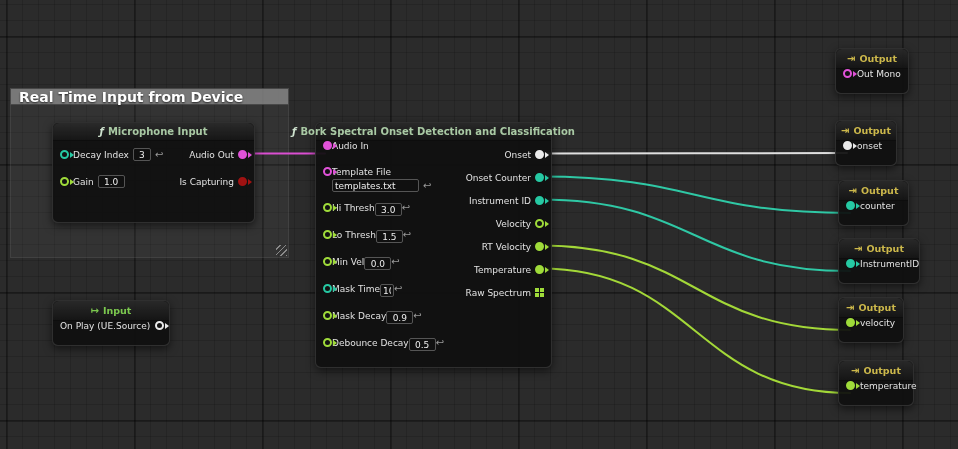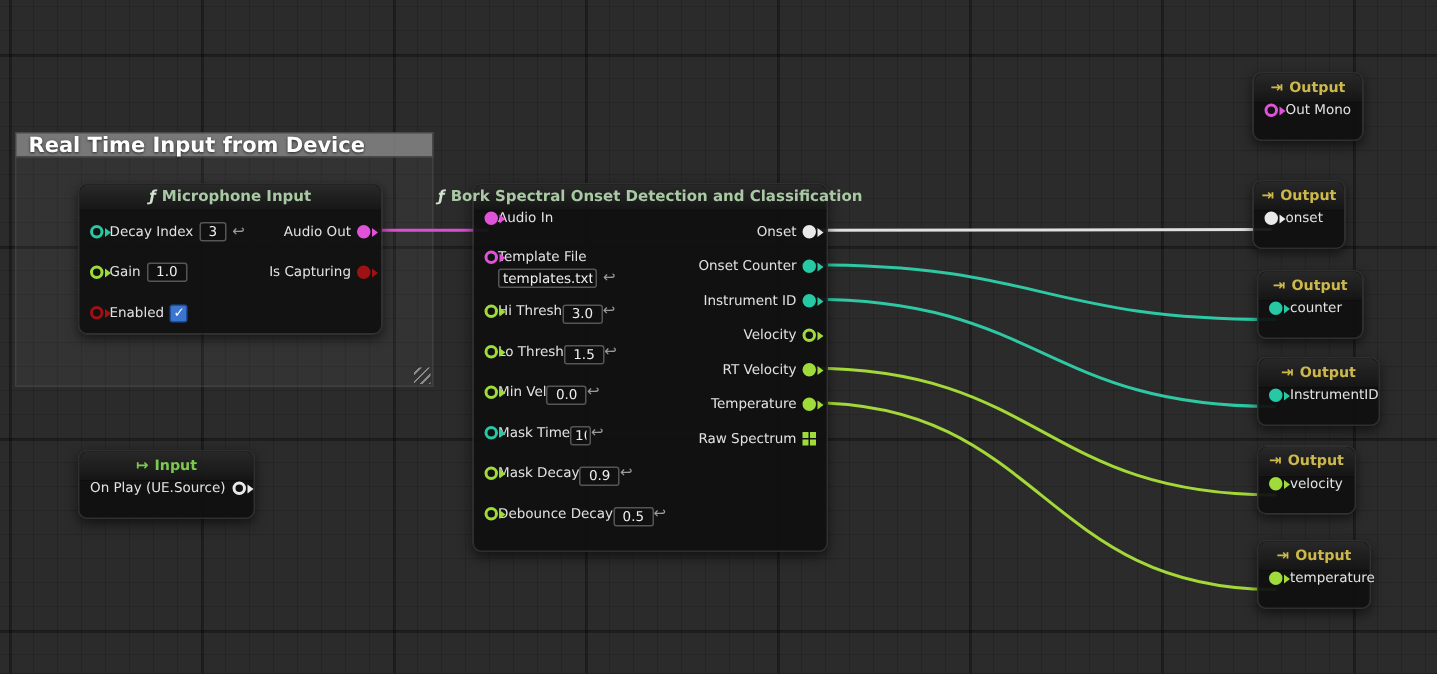--- a/index.html
+++ b/index.html
@@ -59,21 +59,21 @@
   .c-string  { --c:#e052d8; }
   .c-trigger { --c:#e9e9e9; }
   .pin-grid { display:inline-grid; grid-template-columns:4px 4px; grid-auto-rows:4px; gap:1px; flex:none; }
   .pin-grid i { background:#9fdb3a; }
 
   .vbox {
     background:#101010; border:1px solid #555; border-radius:2px; color:#eee;
     font-family:"DejaVu Sans",sans-serif; font-size:9px; height:13px; padding:0 2px; text-align:center;
   }
   .w18 { width:18px; } .w26 { width:27px; } .w30 { width:14px; }
-  .vbox.file { width:66px; text-align:left; }
+  .vbox.file { width:87px; text-align:left; }
   .reset { color:#9a9a9a; font-size:10px; line-height:1; cursor:pointer; }
   .checkbox {
     width:12px; height:12px; background:#3a76d0; border:1px solid #1d4f9e; border-radius:2px;
     color:#fff; font-size:9px; line-height:11px; text-align:center; display:inline-block;
   }
 
   
   .mic { left:52px; top:122px; width:203px; height:101px; }
   .mic-row { display:flex; align-items:center; justify-content:space-between; height:27px; padding:0 7px; }
   .side { display:flex; align-items:center; gap:4px; }
@@ -152,27 +152,20 @@
       <div class="side">
         <span class="pin c-float"></span>
         <span class="lbl">Gain</span>
         <input class="vbox w26" value="1.0" style="">
       </div>
       <div class="side">
         <span class="lbl">Is Capturing</span>
         <span class="pin c-bool filled"></span>
       </div>
     </div>
-    <div class="mic-row">
-      <div class="side">
-        <span class="pin c-bool"></span>
-        <span class="lbl">Enabled</span>
-        <span class="checkbox">✓</span>
-      </div>
-    </div>
   </div>
 
   <div class="node bork">
     <div class="node-header">
       <span class="fn">ƒ</span>
       <span class="node-title">Bork Spectral Onset Detection and Classification</span>
     </div>
     <div class="bork-body">
       <div class="bork-left">
         <div class="bl-row audio">

